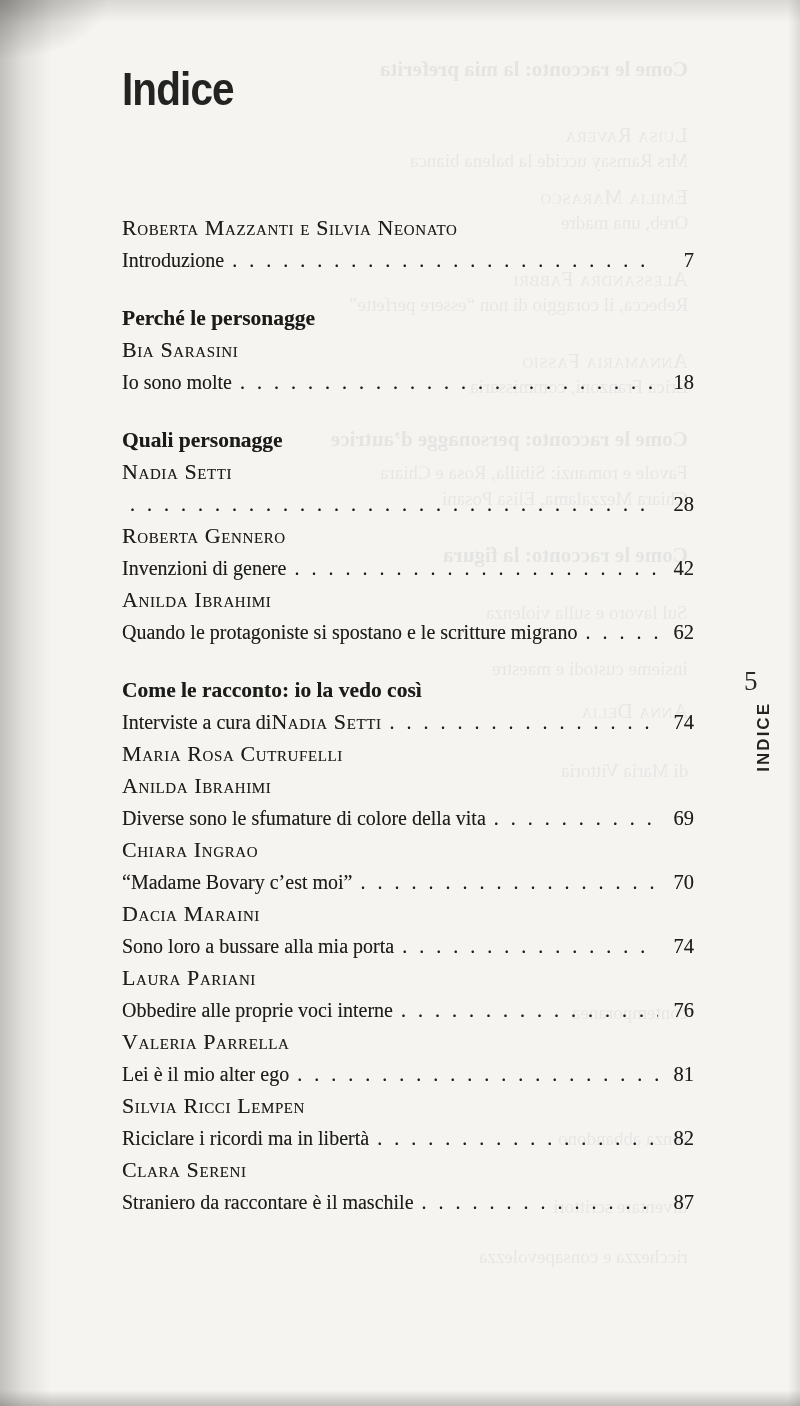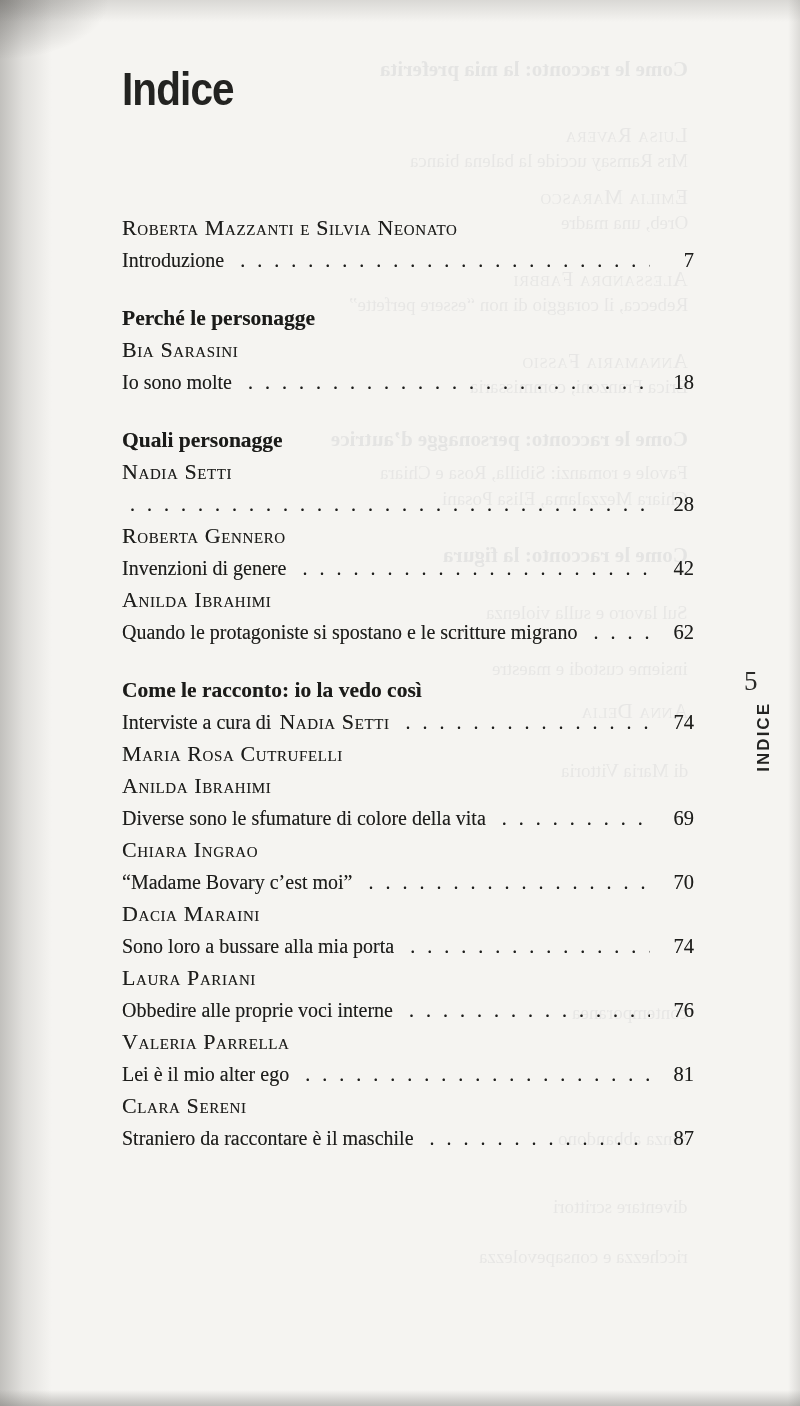--- a/index.html
+++ b/index.html
@@ -64,21 +64,21 @@
   }
   .section {
     font-weight:700; font-size:21.5px; line-height:32px;
     margin-top:26px; color:#1b1b19;
   }
   .entry { margin:0; }
   .author {
     font-variant:small-caps; font-size:22px; letter-spacing:.6px;
     line-height:32px;
   }
-  .row { display:flex; align-items:baseline; line-height:32px;gap:8px; }
+  .row { display:flex; align-items:baseline; line-height:32px; }
   .t { flex:none; font-size:20px; }
   .t.sc { font-variant:small-caps; font-size:22px; letter-spacing:.6px; }
   .dots { flex:1 1 auto; min-width:0; overflow:hidden; white-space:nowrap; margin:0 2px 0 8px; }
   .dots::before {
     content:". . . . . . . . . . . . . . . . . . . . . . . . . . . . . . . . . . . . . . . . . . . . . . . . . . . . . . . . . . . . . . . .";
     word-spacing:5px; letter-spacing:1px; font-size:20px; color:#1d1d1b;
   }
   .pg { flex:none; margin-left:6px; min-width:28px; text-align:right; font-size:20.5px; }
 </style>
 </head>
@@ -208,20 +208,28 @@
       </div>
       <div class="entry">
         <div class="author">Valeria Parrella</div>
         <div class="row">
           <span class="t">Lei è il mio alter ego</span>
           <span class="dots"></span>
           <span class="pg">81</span>
         </div>
       </div>
       <div class="entry">
+        <div class="author">Silvia Ricci Lempen</div>
+        <div class="row">
+          <span class="t">Riciclare i ricordi ma in libertà</span>
+          <span class="dots"></span>
+          <span class="pg">82</span>
+        </div>
+      </div>
+      <div class="entry">
         <div class="author">Clara Sereni</div>
         <div class="row">
           <span class="t">Straniero da raccontare è il maschile</span>
           <span class="dots"></span>
           <span class="pg">87</span>
         </div>
       </div>
     </div>
 </div>
 

